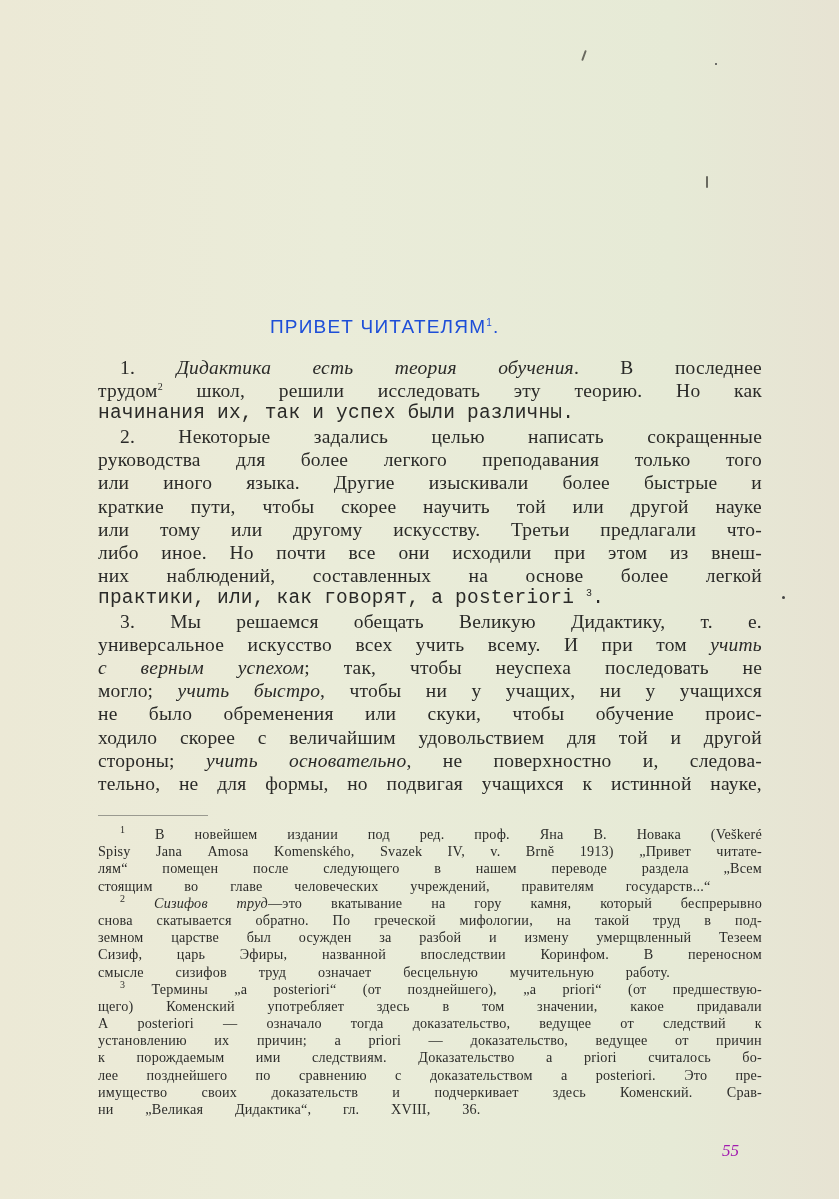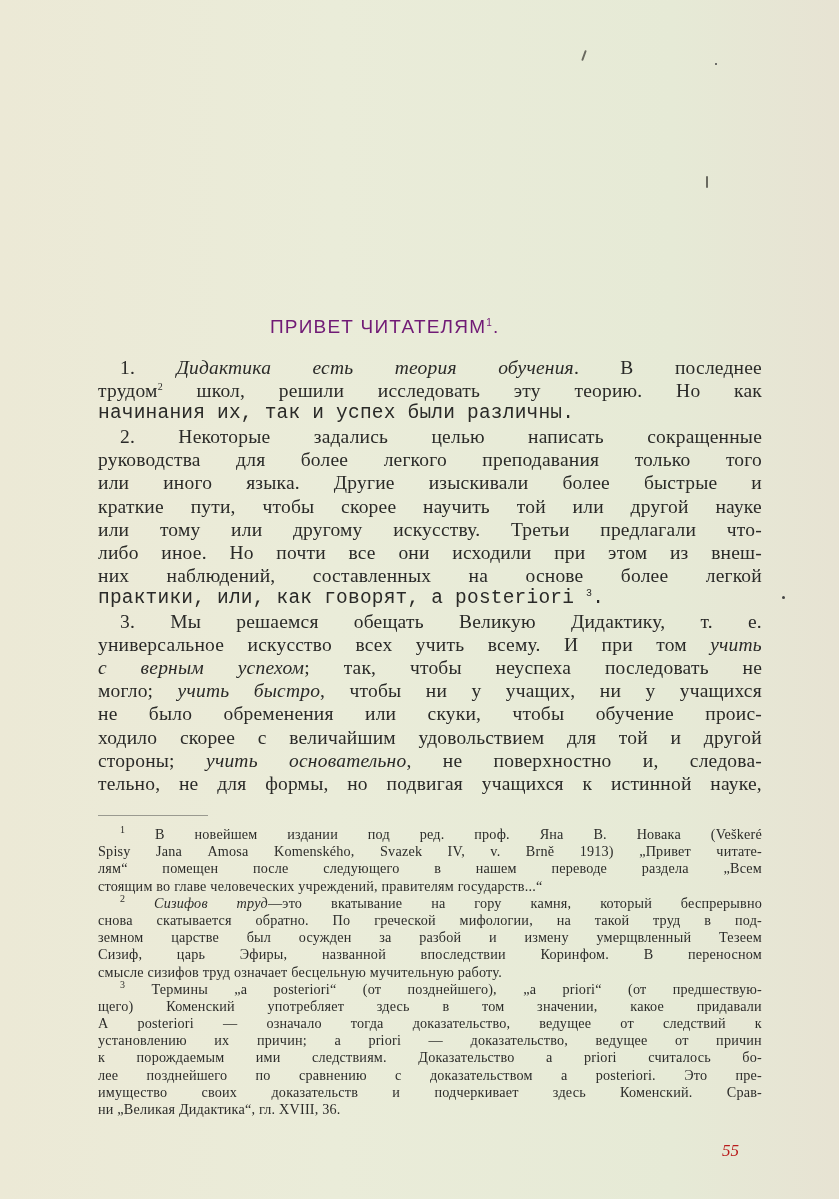--- a/index.html
+++ b/index.html
@@ -8,21 +8,21 @@
       background: linear-gradient(90deg, #ece9d6 0%, #eaecd9 40%, #e6ead6 80%, #e7e3d3 100%);
       position: relative;
       font-family: "Liberation Serif", "DejaVu Serif", serif;
       color: #2a2a28;
     }
     .page { position: absolute; left: 0; top: 0; width: 839px; height: 1199px; }
     .mark { position: absolute; background: #6a6a60; border-radius: 1px; }
     .title {
       position: absolute; left: 270px; top: 316px;
       font-family: "Liberation Sans", "DejaVu Sans", sans-serif;
-      font-size: 19px; letter-spacing: 1.2px; color: #701a75;
+      font-size: 19px; letter-spacing: 1.2px; color: #1d4ed8;
       white-space: nowrap;
     }
     .title sup { font-size: 10px; }
     .body {
       position: absolute; left: 98px; top: 356px; width: 664px;
     }
     .line {
       height: 23.1px; line-height: 23.1px; font-size: 19.5px;
       text-align: justify; text-align-last: justify; white-space: nowrap;
       display: flex; justify-content: space-between;
@@ -33,25 +33,25 @@
     .indent { padding-left: 22px; }
     i, .it { }
     sup { font-size: 10px; line-height: 0; vertical-align: super; }
     .sep { position: absolute; left: 98px; top: 815px; width: 110px; height: 1px; background: #9a9a90; }
     .notes { position: absolute; left: 98px; top: 826px; width: 664px; }
     .nline {
       height: 17.2px; line-height: 17.2px; font-size: 14.2px;
       display: flex; justify-content: space-between; white-space: nowrap;
       letter-spacing: 0.2px; color: #2c2c2a;
     }
-    .nline.last { justify-content: flex-start; }
+    .nline.last { justify-content: flex-start; gap: 28px; }
     .nline .w { white-space: pre; }
     .pagenum {
       position: absolute; left: 722px; top: 1141px;
-      font-size: 17px; font-style: italic; color: #b91c1c;
+      font-size: 17px; font-style: italic; color: #a21caf;
     }
     .dot { position: absolute; width: 3px; height: 3px; border-radius: 50%; background: #444; }
   </style>
 </head>
 <body>
 
 <div class="page">
   <div class="mark" style="left:583px;top:50px;width:2px;height:11px;transform:rotate(20deg);"></div>
   <div class="mark" style="left:706px;top:176px;width:2px;height:12px;"></div>
   <div class="dot" style="left:715px;top:63px;width:2px;height:2px;"></div>

